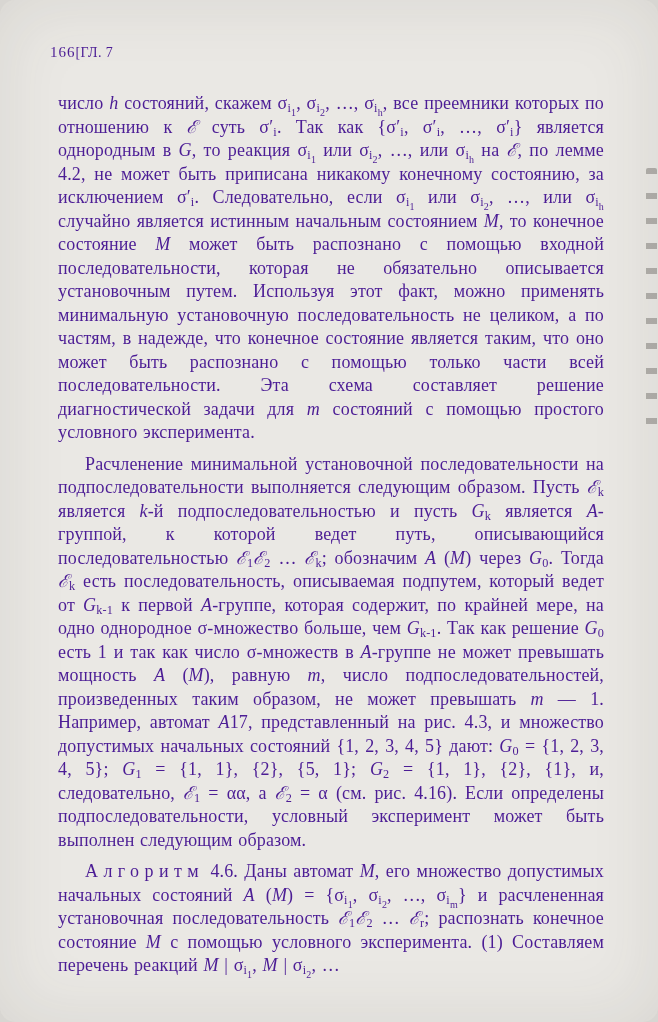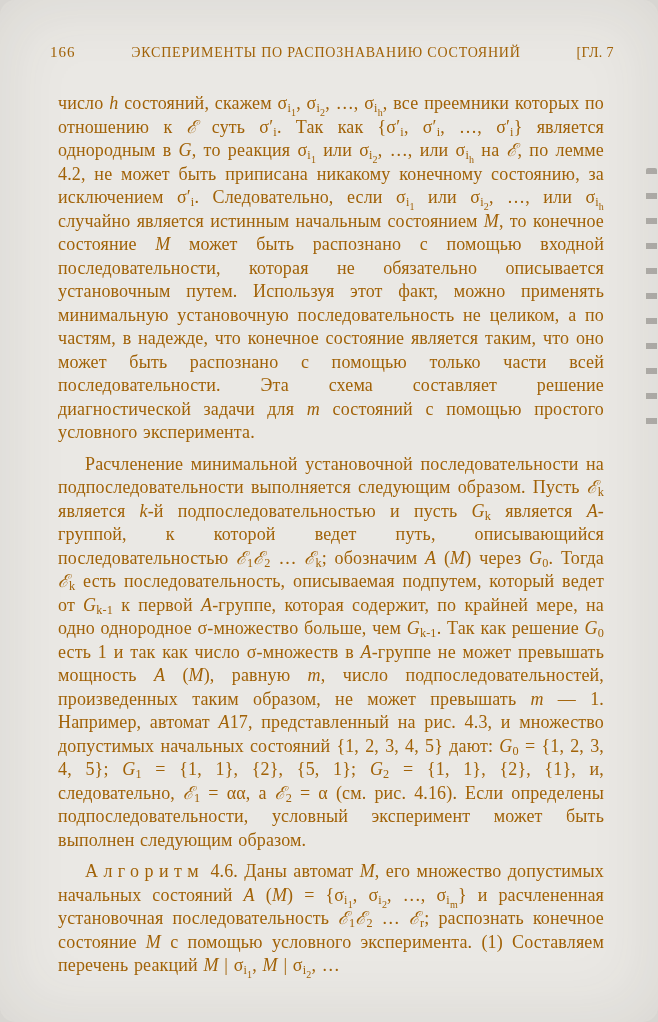--- a/index.html
+++ b/index.html
@@ -6,21 +6,21 @@
   html, body { margin: 0; padding: 0; }
   body {
     width: 658px; height: 1022px;
     font-family: "Liberation Serif", "DejaVu Serif", serif;
     background: #d8d6d2;
   }
   .page {
     position: relative;
     width: 658px; height: 1022px;
     background: #eae8e4;
-    color: #a16207;
+    color: #4c1d95;
     overflow: hidden;
     box-shadow: inset 0 0 70px rgba(60,55,45,0.10);
     border-radius: 15px;
   }
   .running-head {
     position: absolute;
     left: 50px; right: 44px; top: 44px;
     display: flex;
     align-items: baseline;
     font-size: 14px;
@@ -62,21 +62,20 @@
     pointer-events: none;
   }
 </style>
 </head>
 <body>
 
 <div class="page">
 
   <header class="running-head">
     <span class="pagenum">166</span>
-    <span class="rh-title">ЭКСПЕРИМЕНТЫ ПО РАСПОЗНАВАНИЮ СОСТОЯНИЙ</span>
     <span class="chap">[ГЛ. 7</span>
   </header>
 
   <main class="body-text">
     <p class="para no-indent">число <i>h</i> состояний, скажем σ<sub>i<span class="n">1</span></sub>, σ<sub>i<span class="n">2</span></sub>, …, σ<sub>i<span class="n">h</span></sub>, все преемники которых по отношению к <span class="scr">ℰ</span> суть σ′<sub>i</sub>. Так как {σ′<sub>i</sub>, σ′<sub>i</sub>, …, σ′<sub>i</sub>} является однородным в <i>G</i>, то реакция σ<sub>i<span class="n">1</span></sub> или σ<sub>i<span class="n">2</span></sub>, …, или σ<sub>i<span class="n">h</span></sub> на <span class="scr">ℰ</span>, по лемме 4.2, не может быть приписана никакому конечному состоянию, за исключением σ′<sub>i</sub>. Следовательно, если σ<sub>i<span class="n">1</span></sub> или σ<sub>i<span class="n">2</span></sub>, …, или σ<sub>i<span class="n">h</span></sub> случайно является истинным начальным состоянием <i>M</i>, то конечное состояние <i>M</i> может быть распознано с помощью входной последовательности, которая не обязательно описывается установочным путем. Используя этот факт, можно применять минимальную установочную последовательность не целиком, а по частям, в надежде, что конечное состояние является таким, что оно может быть распознано с помощью только части всей последовательности. Эта схема составляет решение диагностической задачи для <i>m</i> состояний с помощью простого условного эксперимента.</p>
     <p class="para">Расчленение минимальной установочной последовательности на подпоследовательности выполняется следующим образом. Пусть <span class="scr">ℰ</span><sub>k</sub> является <i>k</i>-й подпоследовательностью и пусть <i>G</i><sub>k</sub> является <i>A</i>-группой, к которой ведет путь, описывающийся последовательностью <span class="scr">ℰ</span><sub>1</sub><span class="scr">ℰ</span><sub>2</sub> … <span class="scr">ℰ</span><sub>k</sub>; обозначим <i>A</i> (<i>M</i>) через <i>G</i><sub>0</sub>. Тогда <span class="scr">ℰ</span><sub>k</sub> есть последовательность, описываемая подпутем, который ведет от <i>G</i><sub>k-1</sub> к первой <i>A</i>-группе, которая содержит, по крайней мере, на одно однородное σ-множество больше, чем <i>G</i><sub>k-1</sub>. Так как решение <i>G</i><sub>0</sub> есть 1 и так как число σ-множеств в <i>A</i>-группе не может превышать мощность <i>A</i> (<i>M</i>), равную <i>m</i>, число подпоследовательностей, произведенных таким образом, не может превышать <i>m</i> — 1. Например, автомат <i>A</i>17, представленный на рис. 4.3, и множество допустимых начальных состояний {1, 2, 3, 4, 5} дают: <i>G</i><sub>0</sub> = {1, 2, 3, 4, 5}; <i>G</i><sub>1</sub> = {1, 1}, {2}, {5, 1}; <i>G</i><sub>2</sub> = {1, 1}, {2}, {1}, и, следовательно, <span class="scr">ℰ</span><sub>1</sub> = αα, а <span class="scr">ℰ</span><sub>2</sub> = α (см. рис. 4.16). Если определены подпоследовательности, условный эксперимент может быть выполнен следующим образом.</p>
     <p class="para"><span class="sperr">Алгоритм</span> 4.6. Даны автомат <i>M</i>, его множество допустимых начальных состояний <i>A</i> (<i>M</i>) = {σ<sub>i<span class="n">1</span></sub>, σ<sub>i<span class="n">2</span></sub>, …, σ<sub>i<span class="n">m</span></sub>} и расчлененная установочная последовательность <span class="scr">ℰ</span><sub>1</sub><span class="scr">ℰ</span><sub>2</sub> … <span class="scr">ℰ</span><sub>r</sub>; распознать конечное состояние <i>M</i> с помощью условного эксперимента. (1) Составляем перечень реакций <i>M</i> | σ<sub>i<span class="n">1</span></sub>, <i>M</i> | σ<sub>i<span class="n">2</span></sub>, …</p>
   </main>
 
   <div class="scan-gutter-marks"></div>

